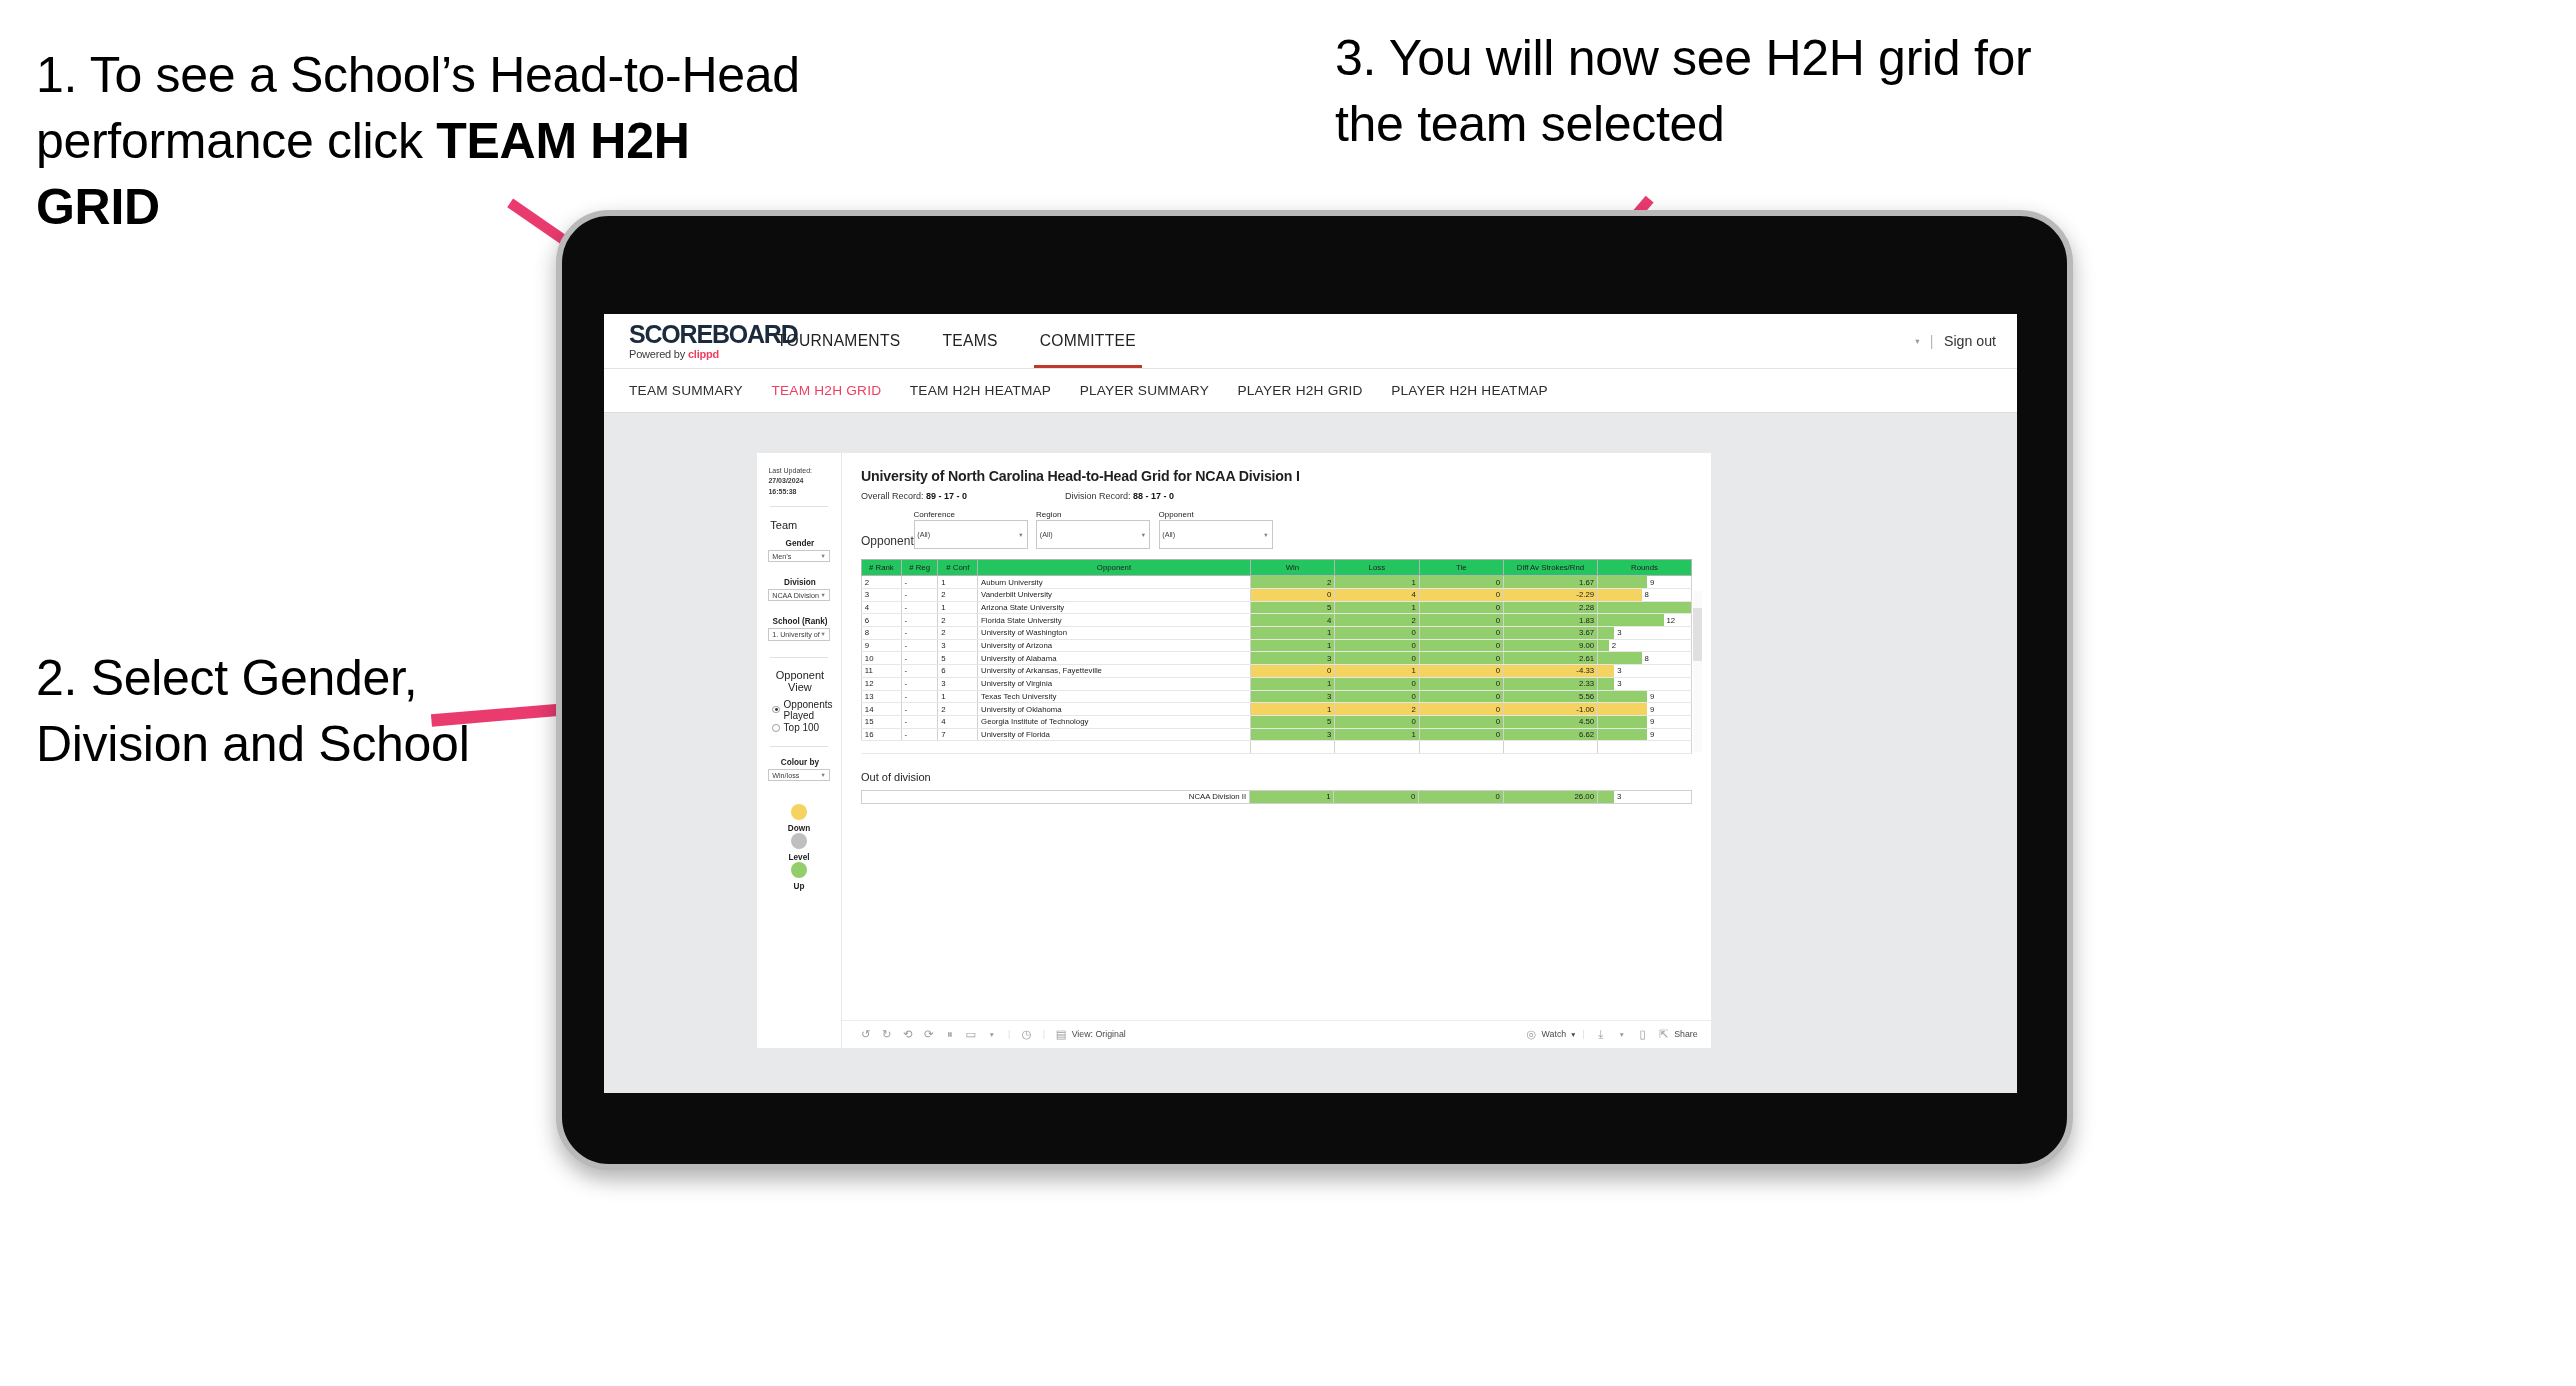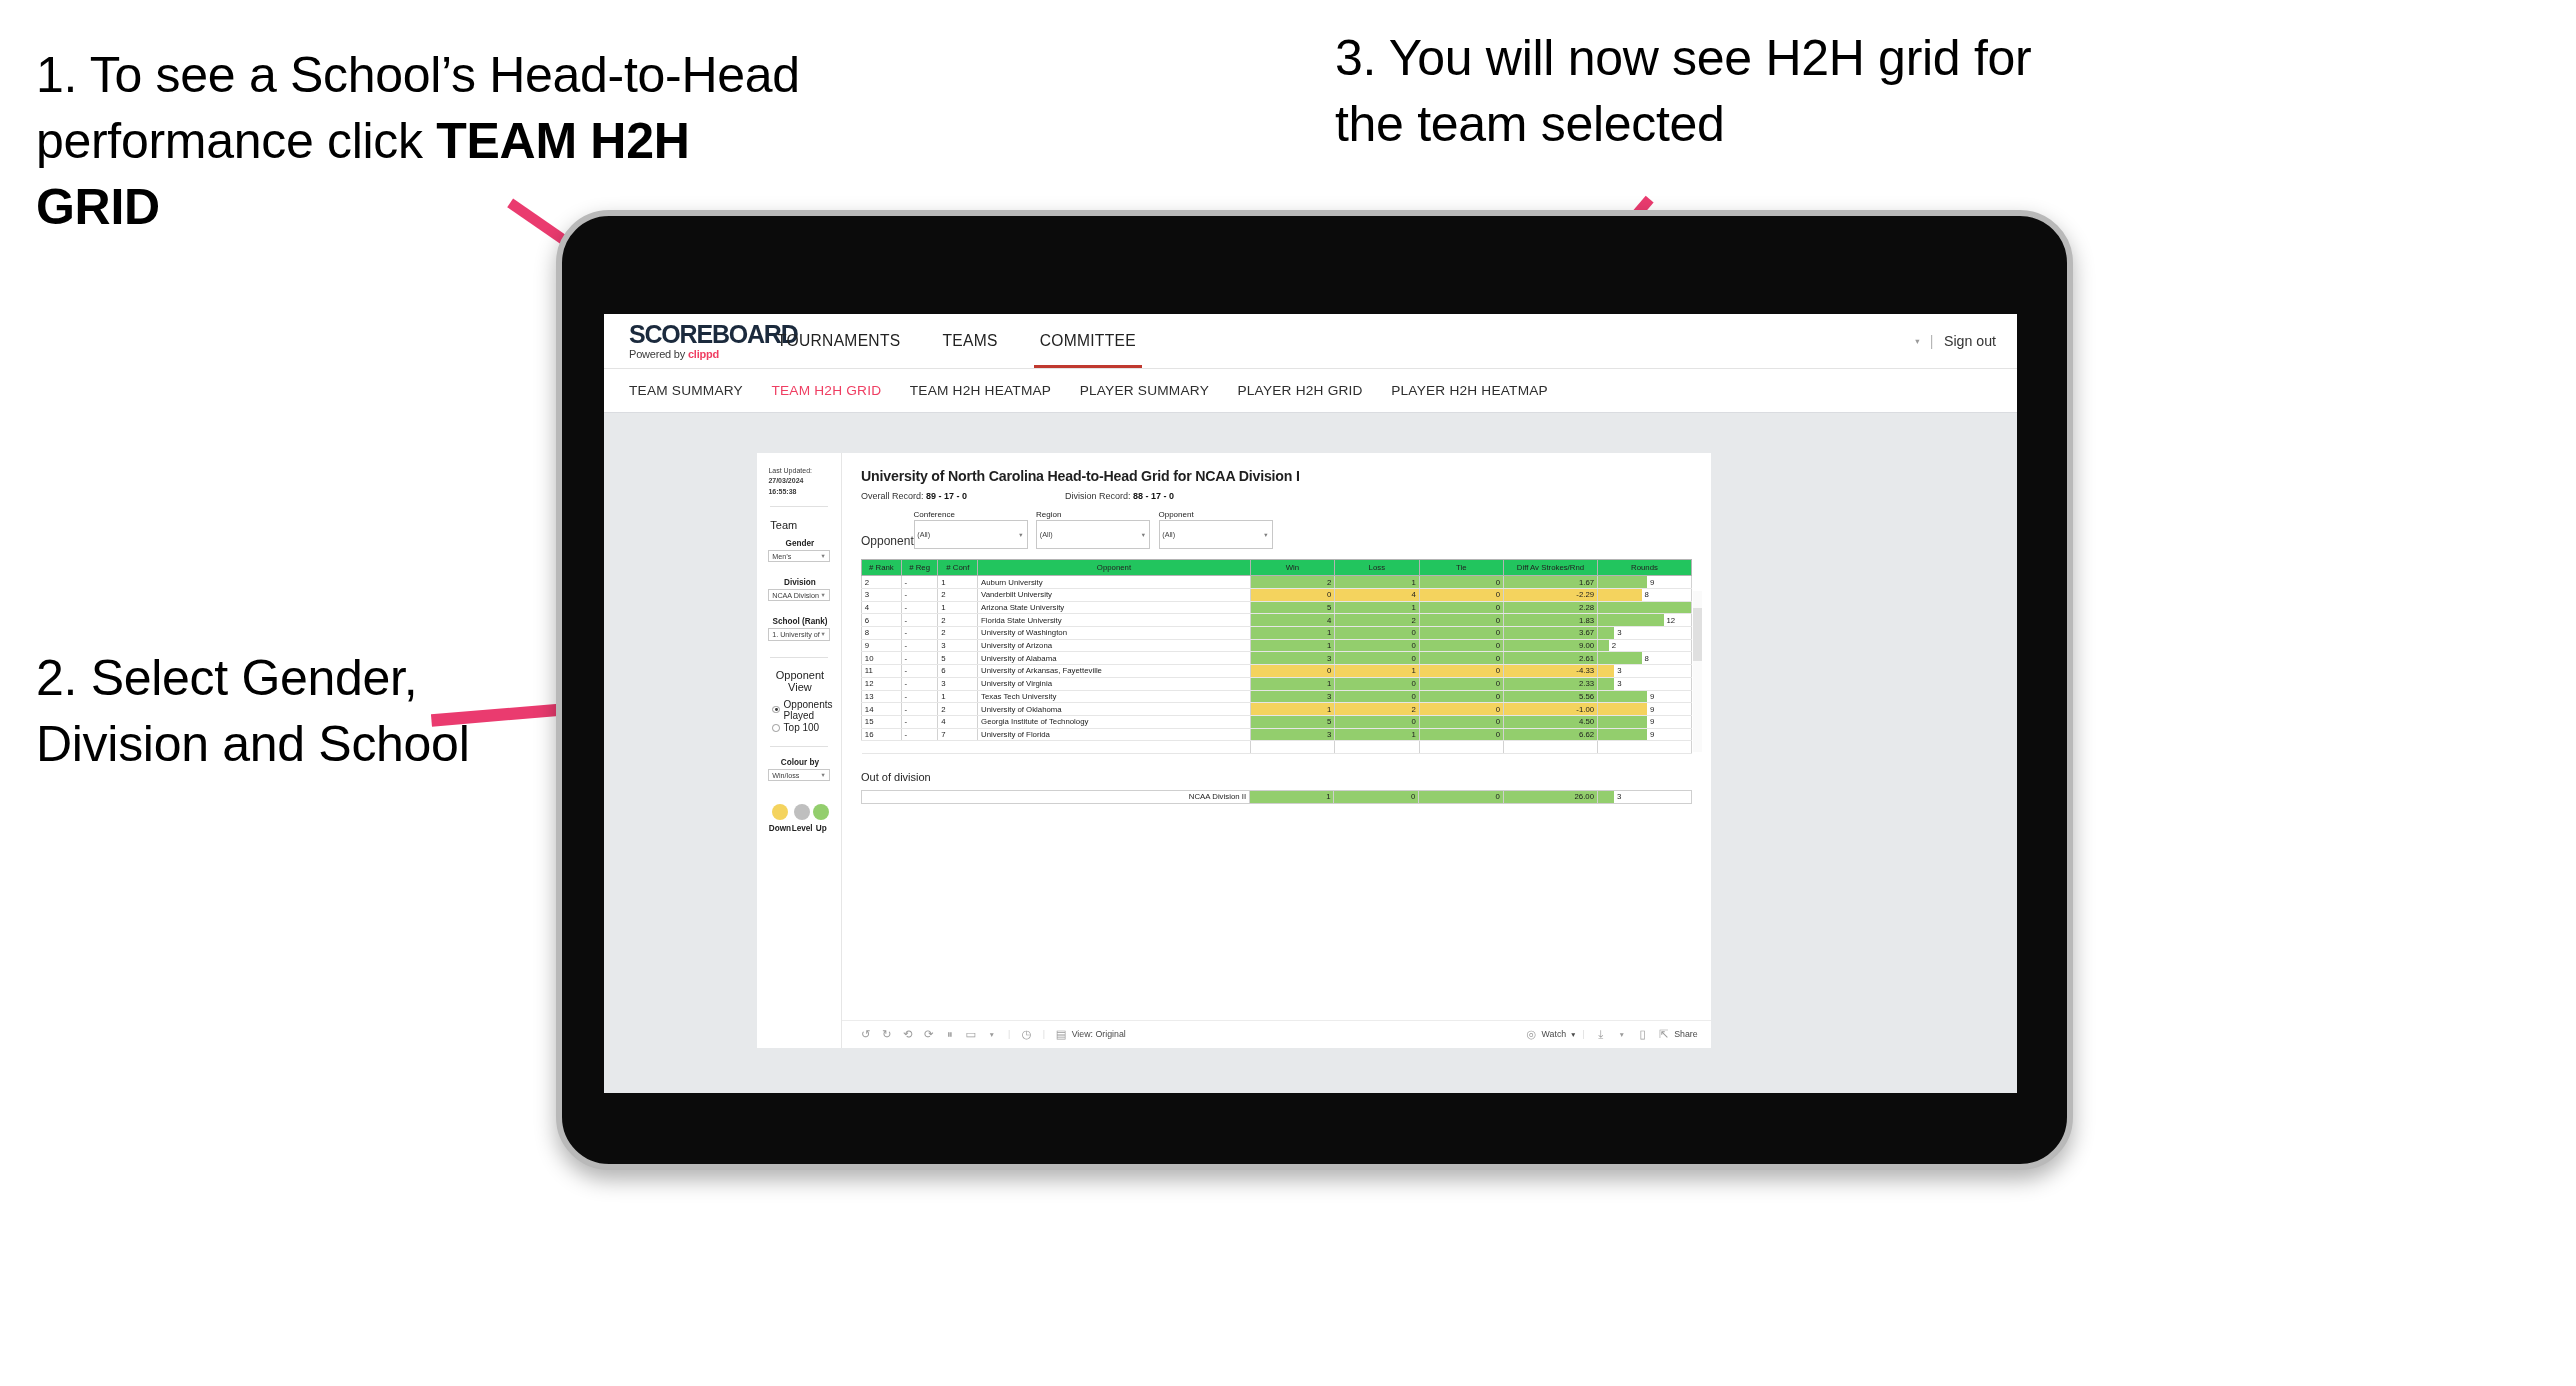--- a/index.html
+++ b/index.html
@@ -120,21 +120,21 @@
   .radio-row { display: flex; align-items: center; gap: 3.8px; margin: 0 0 1.9px 3.8px; font-size: 10px; color: #222; cursor: pointer; }
   .radio {
     width: 7.6px; height: 7.6px; border-radius: 50%; border: 0.9px solid #9a9a9a;
     background: #fff; flex: 0 0 7.6px; position: relative;
   }
   .radio.on::after {
     content: ""; position: absolute; left: 1.6px; top: 1.6px;
     width: 2.8px; height: 2.8px; border-radius: 50%; background: #3b3b3b;
   }
 
-  .legend { display: flex; justify-content: space-around; margin-top: 23px; }
+  .legend { display: flex; justify-content: space-around; margin-top: 23px; flex-direction: column; }
   .legend .item { text-align: center; }
   .legend .dot { width: 16px; height: 16px; border-radius: 50%; margin: 0 auto 3.8px auto; }
   .legend .cap { font-size: 8.2px; color: #222; font-weight: bold; }
 
   
   .content-inner { padding: 15px 19px 0 19px; }
   .grid-title { font-size: 14.2px; color: #1f1f1f; font-weight: bold; letter-spacing: -0.2px; }
   .records { display: flex; margin-top: 6.6px; font-size: 9px; color: #333; }
   .records .r1 { width: 204px; }
   .records b { color: #111; }

